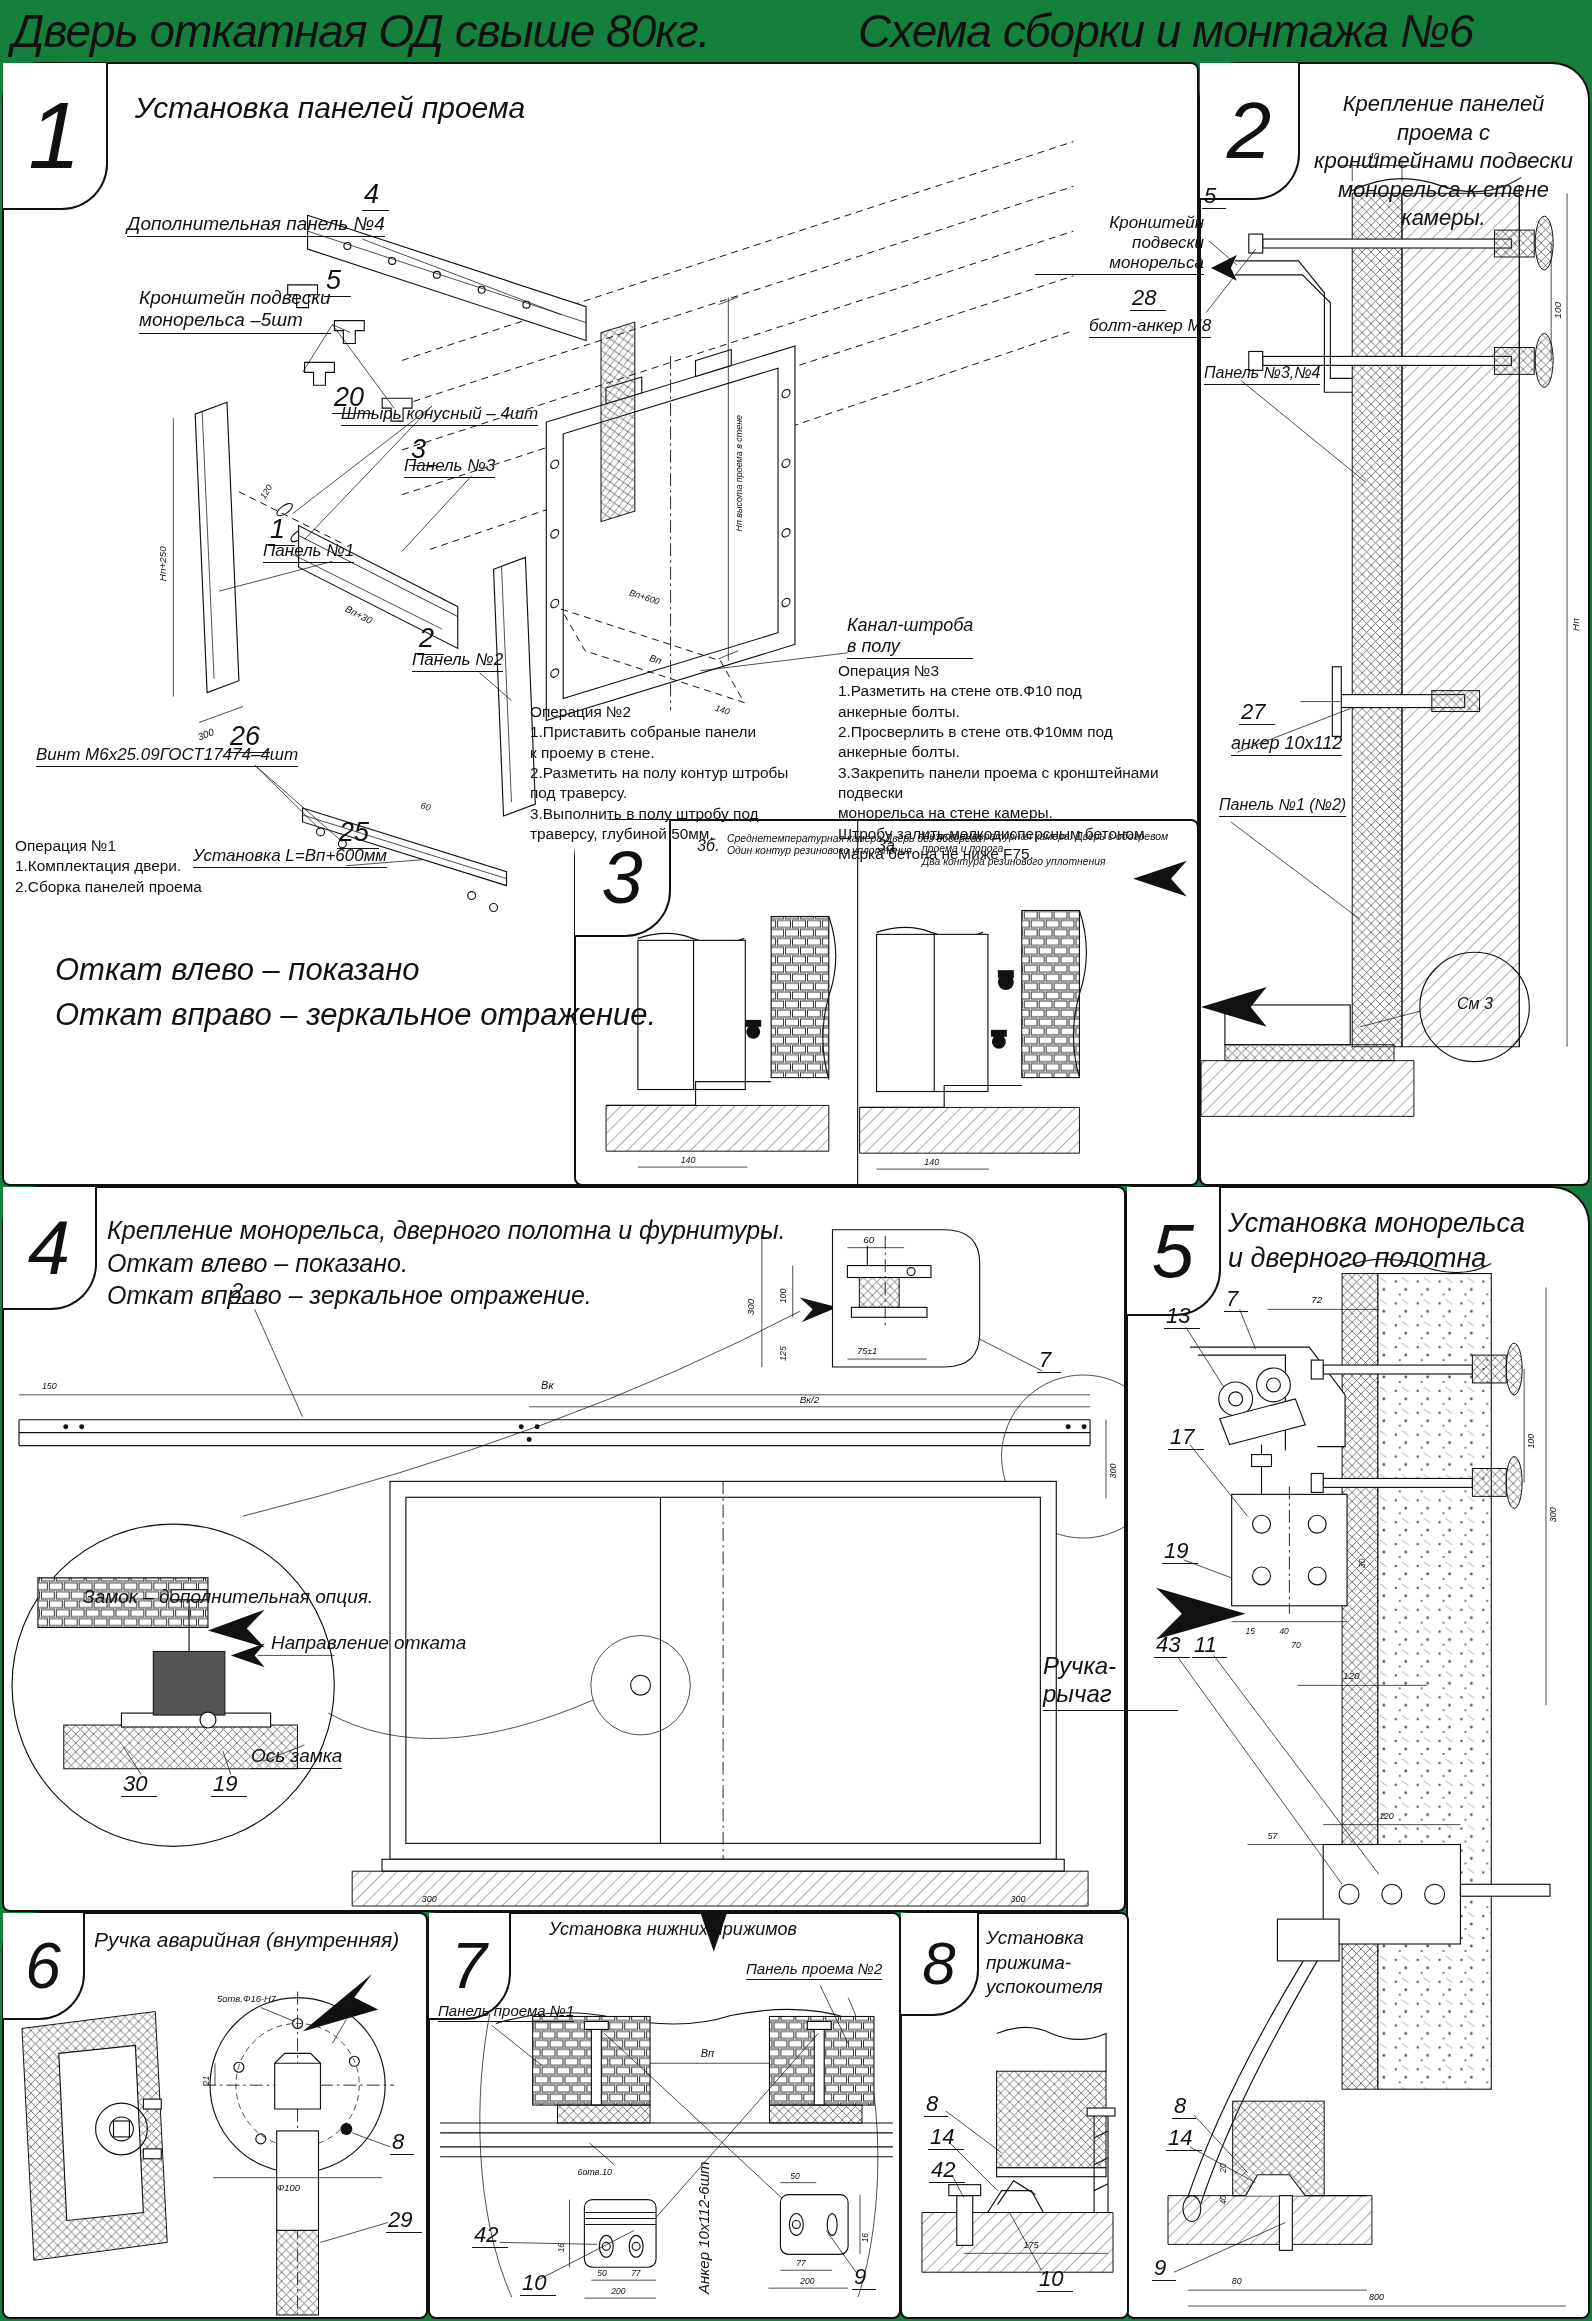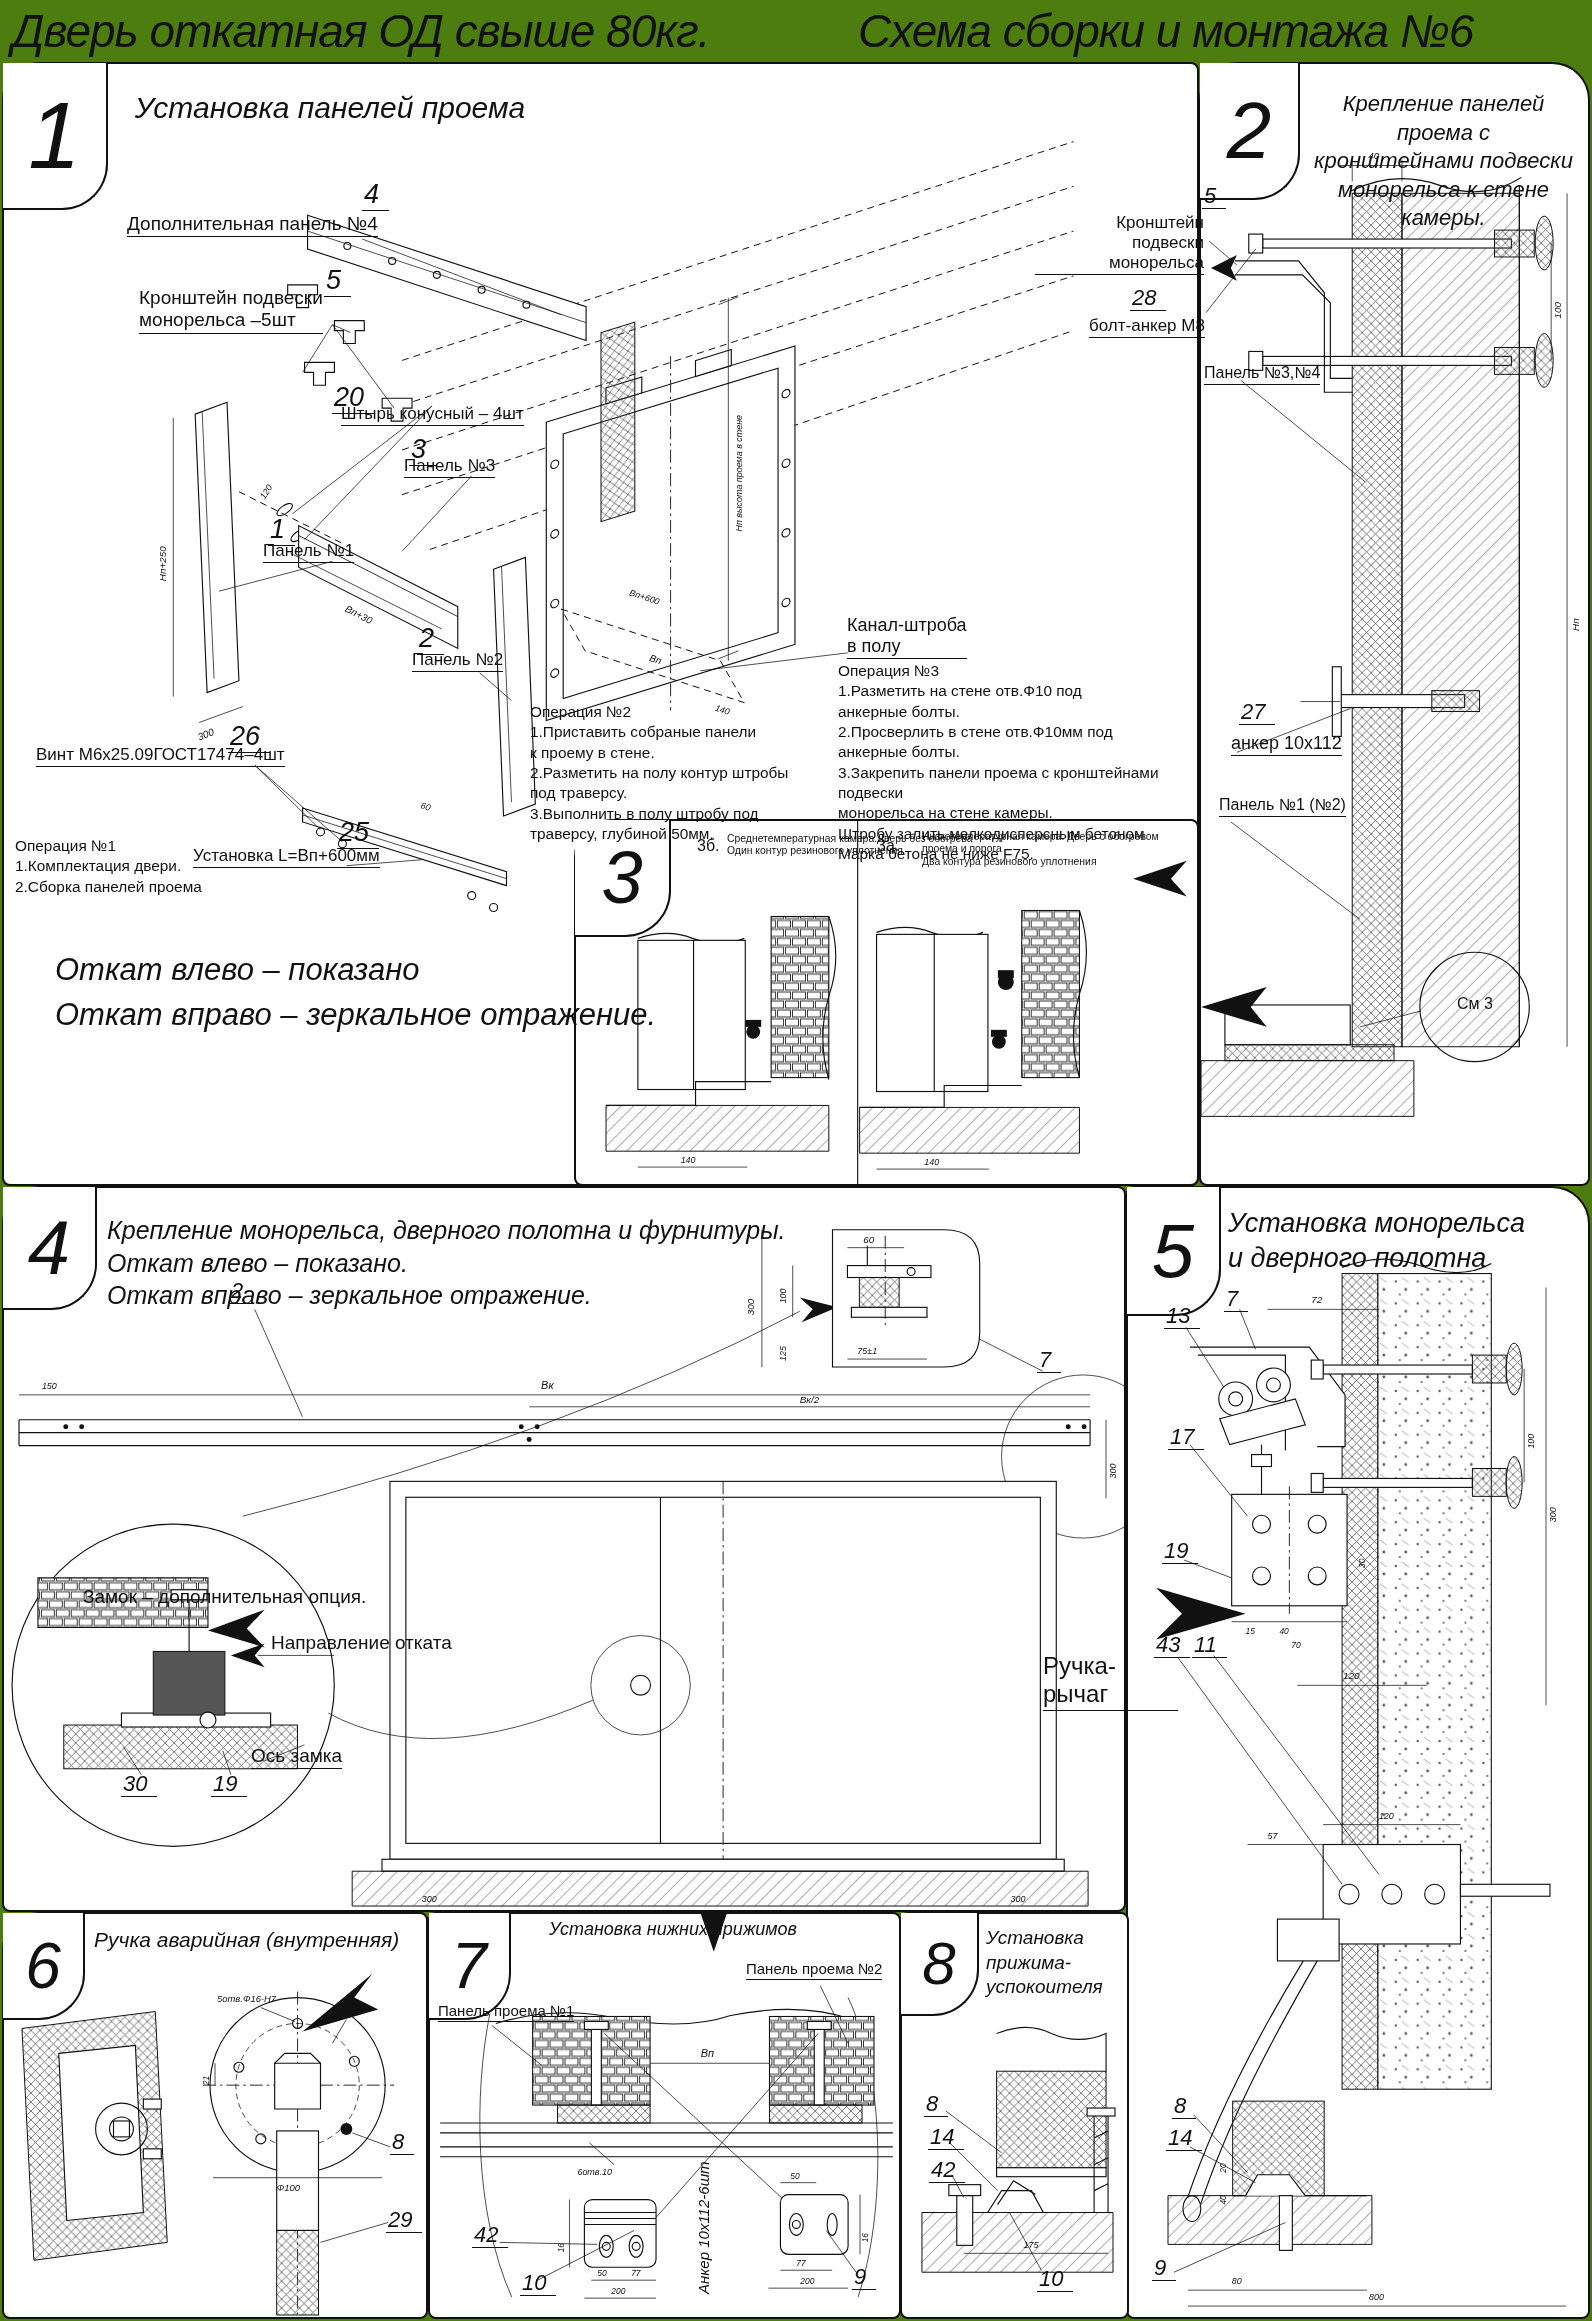--- a/index.html
+++ b/index.html
@@ -1,25 +1,25 @@
 <!DOCTYPE html>
 <html><head>
 <meta charset="utf-8">
 <style>
 *{margin:0;padding:0;box-sizing:border-box}
 html,body{width:1592px;height:2321px;background:#fff;color:#111;
   font-family:"Liberation Sans",sans-serif}
-.sheet{position:absolute;left:0;top:0;width:1592px;height:2321px;background:#4d7c0f;overflow:hidden}
+.sheet{position:absolute;left:0;top:0;width:1592px;height:2321px;background:#15803d;overflow:hidden}
 .titlebar{position:absolute;left:0;top:0;width:1592px;height:58px}
 .t-main{position:absolute;font-style:italic;font-size:46px;letter-spacing:-1px;white-space:nowrap}
 .panel{position:absolute;border:2.5px solid #101010;background:#fff}
 .badge{position:absolute;left:-1px;top:-1px;border-right:2.5px solid #101010;border-bottom:2.5px solid #101010;
   border-bottom-right-radius:46px;display:flex;align-items:center;justify-content:center;
   font-style:italic;background:#fff;z-index:5}
-.lbl{position:absolute;font-size:19px;line-height:1.18;white-space:pre-line;z-index:6}
+.lbl{position:absolute;font-style:italic;font-size:19px;line-height:1.18;white-space:pre-line;z-index:6}
 .sm{font-size:15px}
 .xs{font-size:10.4px}
 .u{border-bottom:1.7px solid #111;padding-bottom:1px}
 .num{position:absolute;font-style:italic;font-size:27px;line-height:1.02;border-bottom:1.7px solid #111;
   padding:0 10px 1px 2px;z-index:6}
 .numsm{font-size:22px}
 .ops{position:absolute;font-size:16.4px;line-height:1.32;white-space:pre-line;z-index:6}
 .note{position:absolute;font-style:italic;font-size:31px;line-height:1.45;white-space:pre-line;z-index:6}
 .ttl{position:absolute;font-style:italic;white-space:pre-line;z-index:6;line-height:1.3}
 .vlab{position:absolute;font-style:italic;font-size:15px;transform:rotate(-90deg);transform-origin:0 0;white-space:nowrap;z-index:6}

